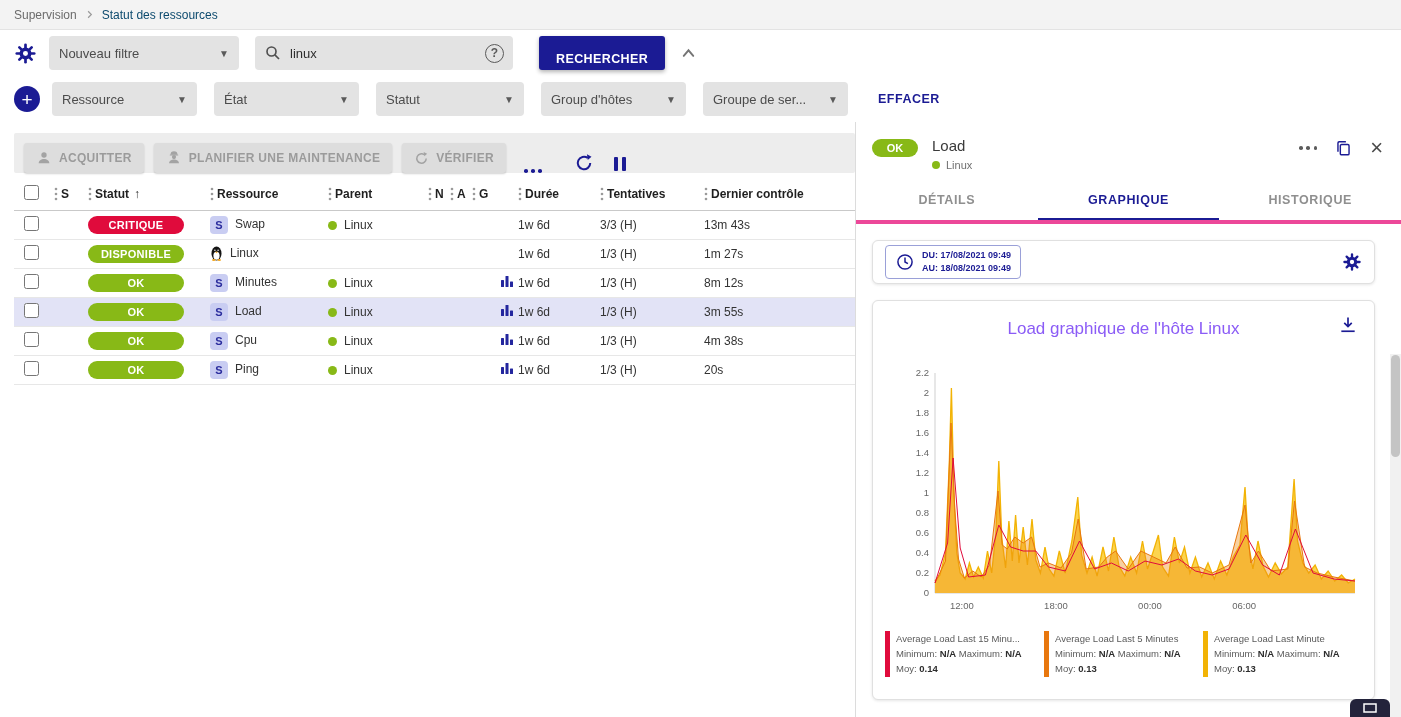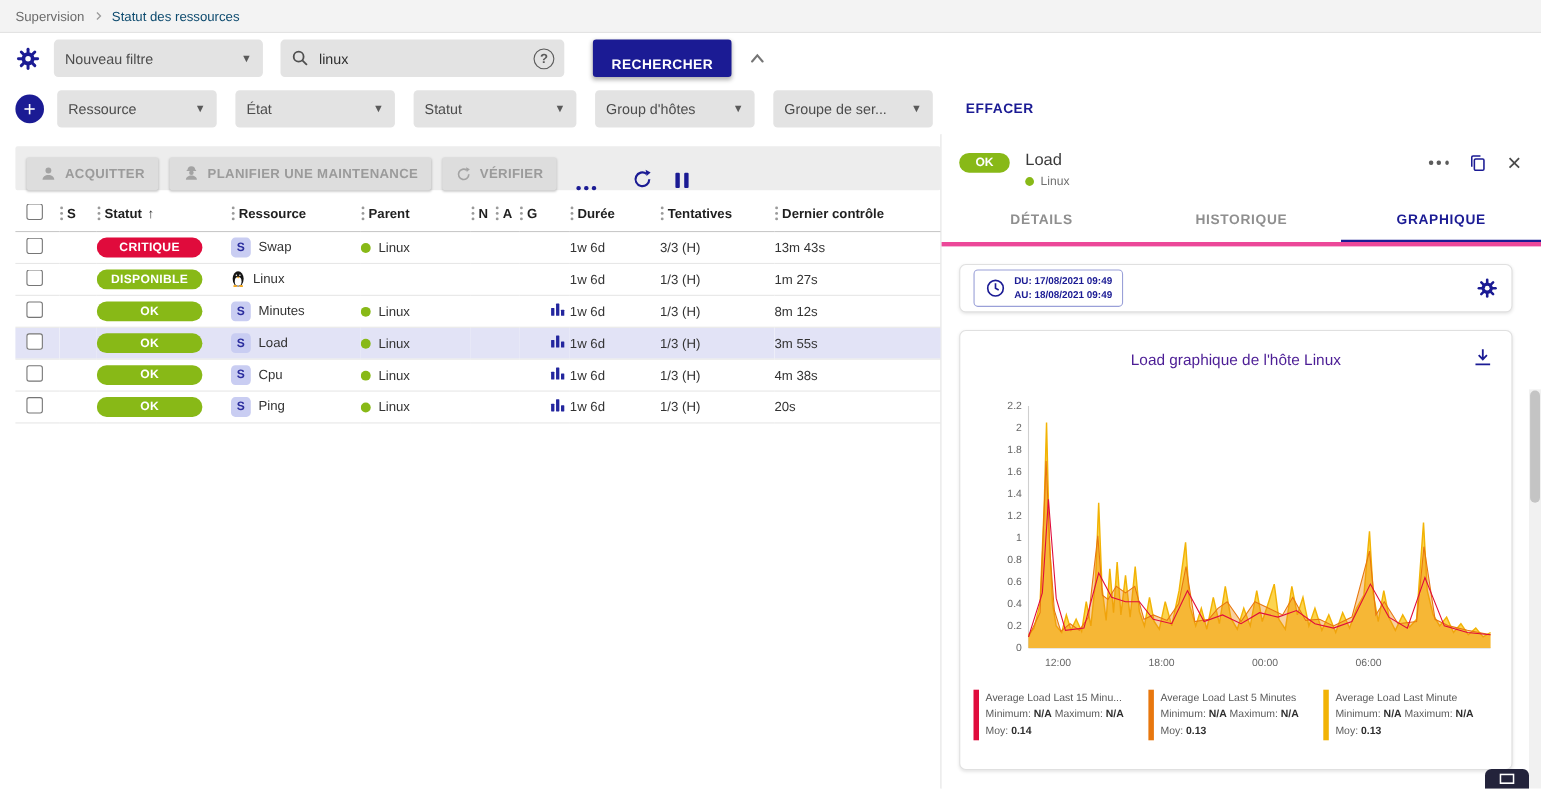--- a/index.html
+++ b/index.html
@@ -65,21 +65,21 @@
   .rgroup{display:flex}
   .rbtn{height:26px;padding:0 11px;font-size:11px;font-weight:bold;color:#1b1b94;background:#fff;border:1px solid #1b1b94;display:flex;align-items:center;cursor:pointer;font-family:inherit;letter-spacing:.3px}
   .rbtn+.rbtn{border-left:none}
   .rbtn:first-child{border-radius:3px 0 0 3px}
   .rbtn:last-child{border-radius:0 3px 3px 0}
   .rbtn.active{background:#1b1b94;color:#fff}
   .datebox{border:1px solid #9aa0d8;border-radius:4px;display:flex;align-items:center;gap:7px;padding:3px 9px;color:#1b1b94;cursor:pointer}
   .dlines{font-size:9px;font-weight:bold;line-height:1.45;white-space:nowrap}
   .pgear{margin-left:auto;cursor:pointer;display:flex}
   .card.graph{padding:12px;position:relative;min-height:400px;margin-bottom:10px}
-  .gtitle{text-align:center;font-size:14px;color:#4c1d95;margin:6px 0 0}
+  .gtitle{text-align:center;font-size:17px;color:#8b5cf6;margin:6px 0 0}
   .dl{position:absolute;right:16px;top:14px;cursor:pointer}
   .chart{width:474px;height:252px;display:block;margin-top:26px}
   .tick{font-size:9.5px;fill:#666}
   .legend{display:flex;margin-top:14px}
   .litem{flex:1;display:flex;gap:6px;cursor:pointer}
   .lbar{width:5px;height:46px;flex:none}
   .ltext{font-size:9.5px;color:#5a5a5a;line-height:1.6;white-space:nowrap}
   .ltext b{color:#2d2d2d}
 
   
@@ -450,22 +450,22 @@
               <rect x="8" y="7" width="11" height="13" rx="1.5"></rect>
               <path d="M5 16V5a1.5 1.5 0 0 1 1.5-1.5H15"></path>
             </svg>
         </span>
         <span class="close-x">×</span>
       </div>
     </div>
 
     <div class="tabs">
       <div class="tab">DÉTAILS</div>
+      <div class="tab active">GRAPHIQUE</div>
       <div class="tab">HISTORIQUE</div>
-      <div class="tab active">GRAPHIQUE</div>
     </div>
 
     <div class="pbody">
       <div class="card range">
         <div class="datebox">
           <svg width="20" height="20" viewBox="0 0 24 24" fill="none" stroke="#1b1b94" stroke-width="1.8">
               <circle cx="12" cy="12" r="8.5"></circle>
               <path d="M12 6.5V12l3.5 2"></path>
             </svg>
           <div class="dlines">

